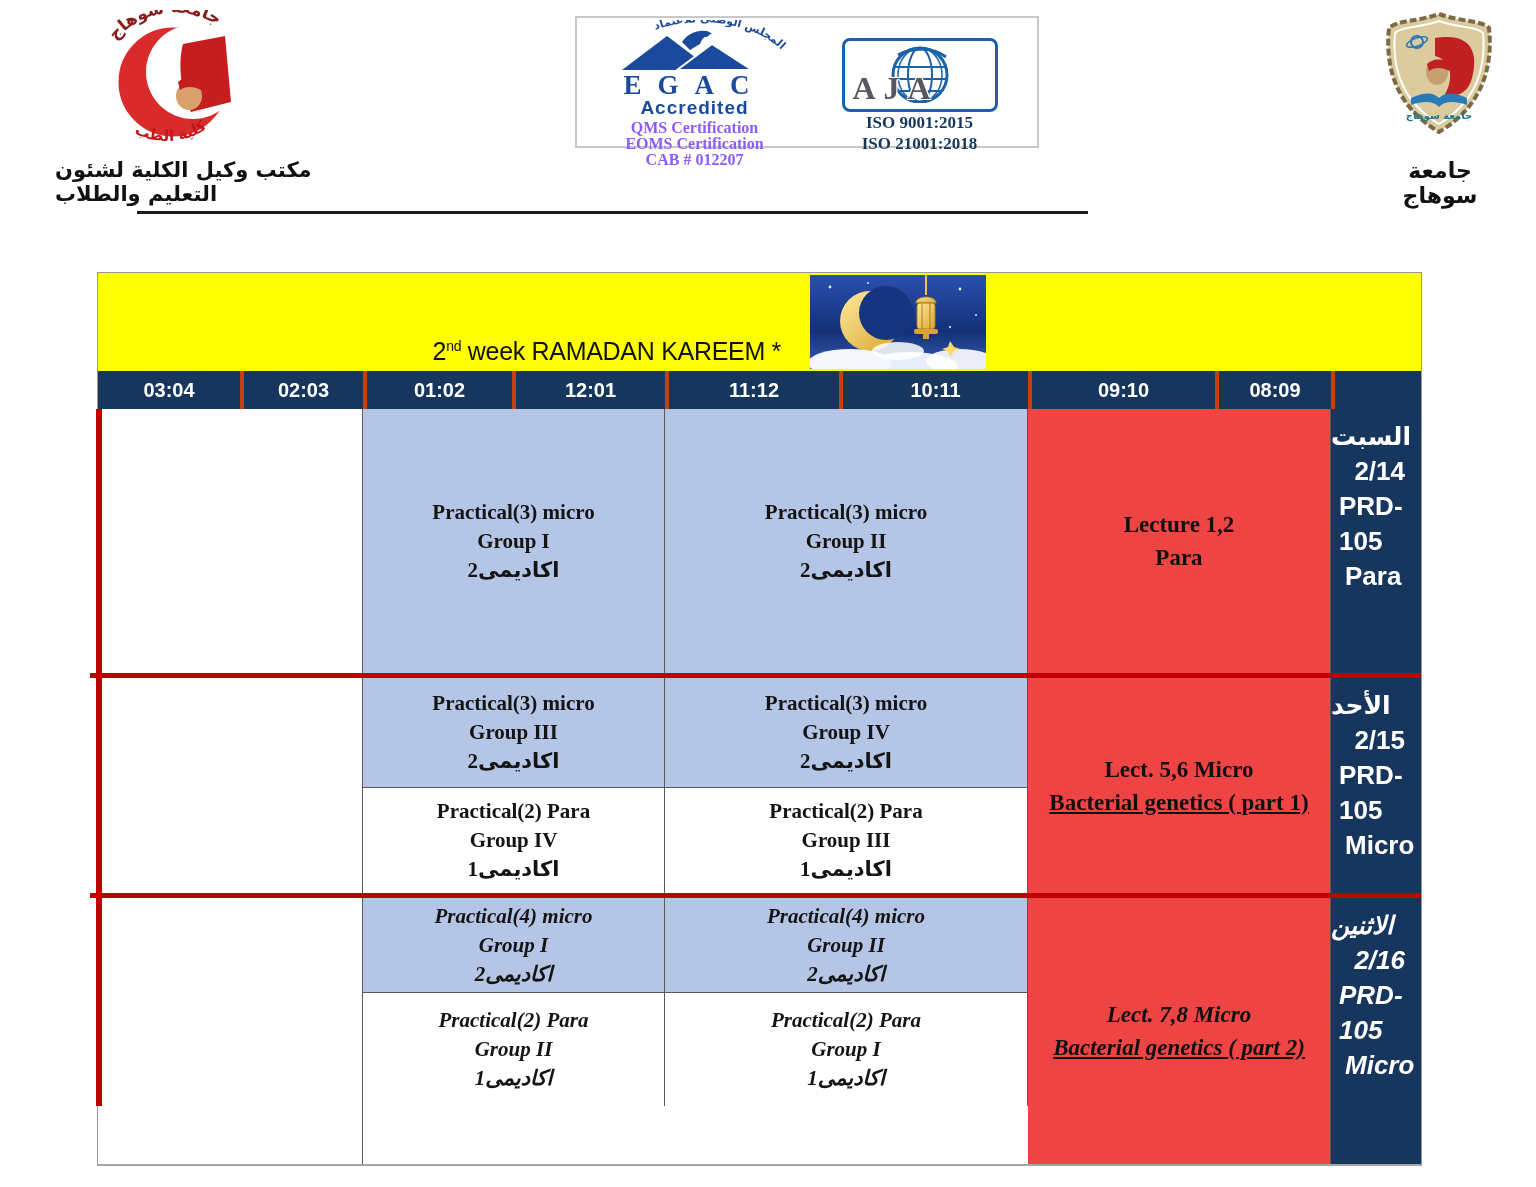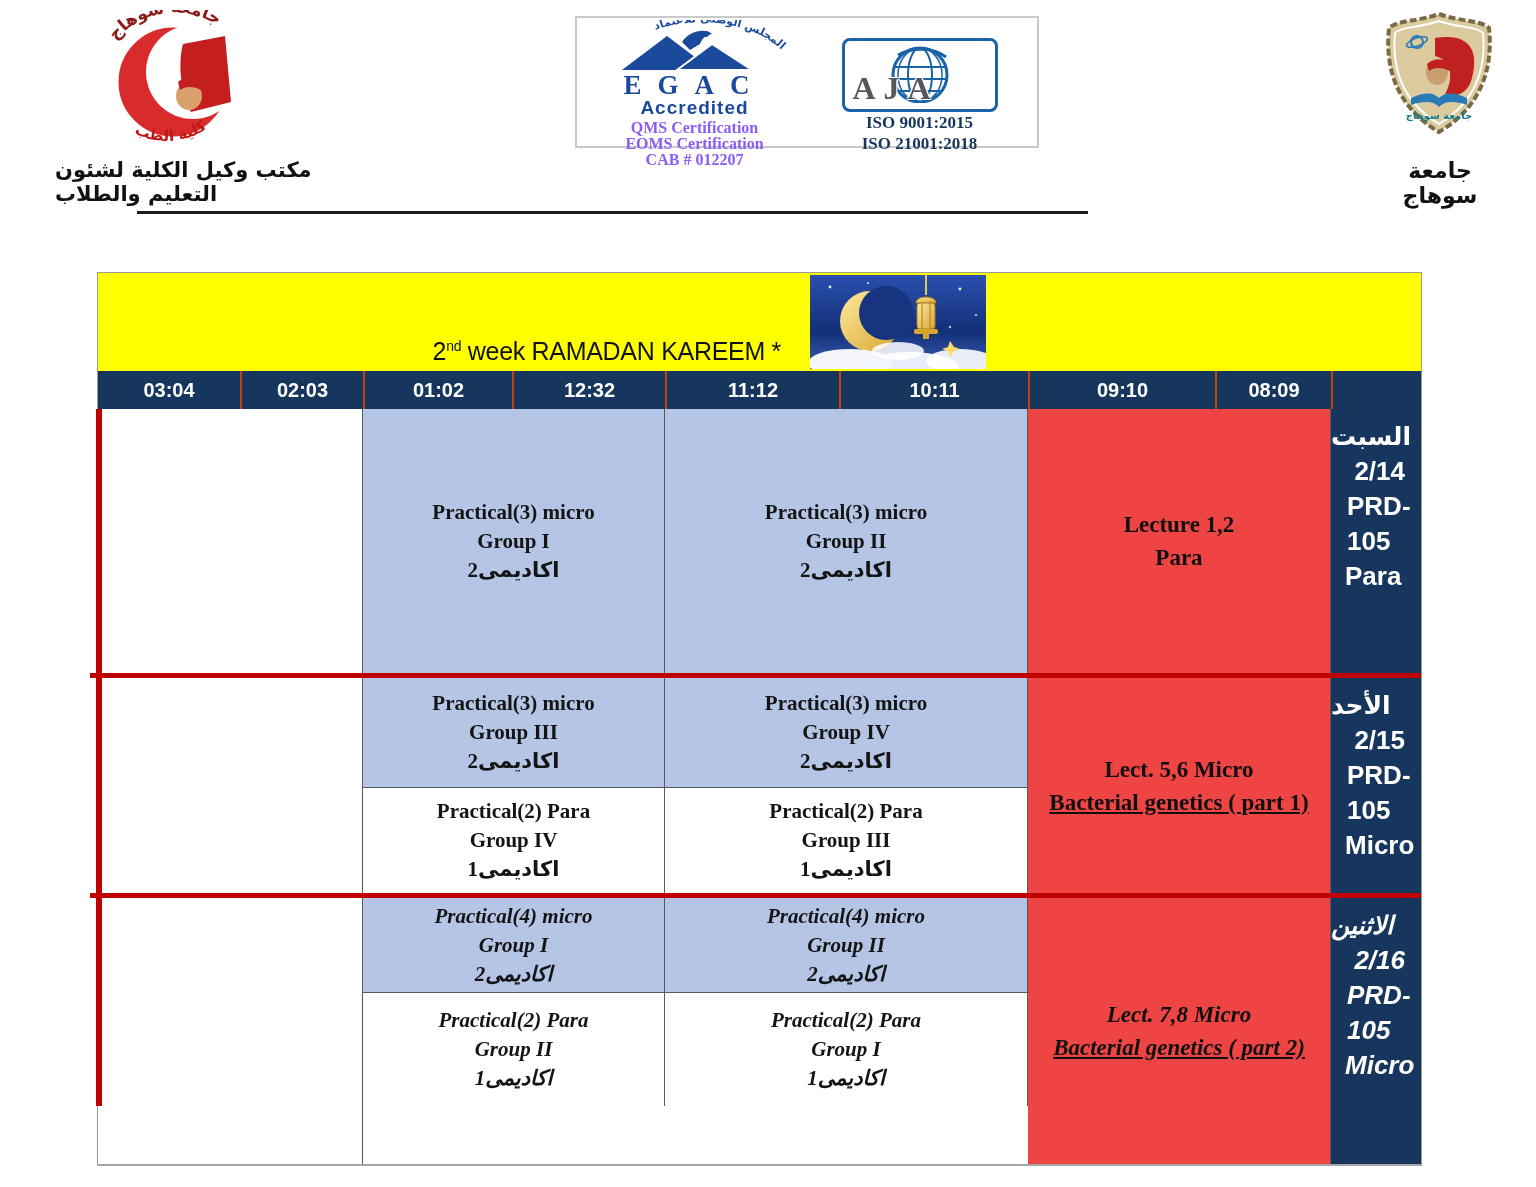--- a/index.html
+++ b/index.html
@@ -33,21 +33,21 @@
   .table{position:absolute;left:97px;top:272px;width:1323px;border:1px solid #9a9a9a;border-bottom:2px solid #a6a6a6;box-sizing:content-box;}
   .banner{position:relative;height:98px;background:#FFFF00;}
   .banner-text{position:absolute;right:640px;bottom:5px;font-size:25px;font-weight:400;color:#121212;
                letter-spacing:-0.3px;white-space:nowrap;}
   .banner-text sup{font-size:14px;}
   .ramadan-img{position:absolute;left:712px;top:2px;width:176px;height:94px;}
 
   .time-row{display:grid;grid-template-columns:142px 123px 149px 153px 174px 189px 187px 116px 90px;
             height:38px;background:#17365D;}
   .time-cell{color:#fff;font-weight:bold;font-size:20px;display:flex;align-items:center;justify-content:center;
-             border-left:2px solid #c2410c;box-sizing:border-box;}
+             border-left:4px solid #c2410c;box-sizing:border-box;}
   .time-cell:first-child{border-left:none;}
 
   .day-row{display:grid;grid-template-columns:265px 302px 363px 303px 90px;background:#fff;}
   .row-sat{height:264px;}
   .row-sun{height:215px;}
   .row-mon{height:266px;font-style:italic;}
   .cell{box-sizing:border-box;}
   .empty{border-right:1px solid #595959;}
   .blue{background:#B5C5E6;}
   .prac{display:flex;flex-direction:column;align-items:center;justify-content:center;
@@ -58,21 +58,21 @@
   .sub-top{border-bottom:1px solid #595959;}
   .sun-top{height:110px;} .sun-bot{height:105px;}
   .mon-top{height:95px;}  .mon-bot{height:113px;}
   .lecture{display:flex;flex-direction:column;align-items:center;justify-content:center;
            font-family:"Liberation Serif",serif;font-weight:bold;color:#101010;font-size:23px;line-height:33px;
            text-align:center;border-right:1px solid #595959;background:#ef4444;}
   .u{text-decoration:underline;}
   .daycol{background:#17365D;color:#fff;font-weight:bold;font-size:26px;line-height:35px;padding-top:10px;}
   .d-ar{text-align:left;padding-right:8px;font-size:25px;}
   .d-date{text-align:right;padding-right:16px;}
-  .d-left{text-align:left;padding-left:16px;}
+  .d-left{text-align:left;padding-left:8px;}
   .d-code3{text-align:left;padding-left:14px;}
 
   .red-sep{position:relative;height:5px;background:#C00000;margin-left:-8px;width:calc(100% + 8px);}
   .red-line-left{position:absolute;left:-2px;top:136px;width:6px;height:697px;background:#C00000;}
 </style>
 </head>
 <body>
 
 <div class="page">
 
@@ -186,21 +186,21 @@
         <ellipse cx="150" cy="86" rx="34" ry="12" fill="#ffffff" opacity="0.9"></ellipse>
         <ellipse cx="88" cy="76" rx="26" ry="9" fill="#ffffff" opacity="0.85"></ellipse>
         <path d="M140,66 l4,6 l6,2 l-6,2 l-4,6 l-2-6 l-6-2 l6-2 Z" fill="#ffd96a"></path>
       </svg>
     </div>
 
     <div class="time-row">
       <div class="time-cell">03:04</div>
       <div class="time-cell">02:03</div>
       <div class="time-cell">01:02</div>
-      <div class="time-cell">12:32</div>
+      <div class="time-cell">12:01</div>
       <div class="time-cell">11:12</div>
       <div class="time-cell">10:11</div>
       <div class="time-cell">09:10</div>
       <div class="time-cell">08:09</div>
       <div class="time-cell"></div>
     </div>
 
     <div class="day-row row-sat">
       <div class="cell empty"></div>
       <div class="cell prac blue">

